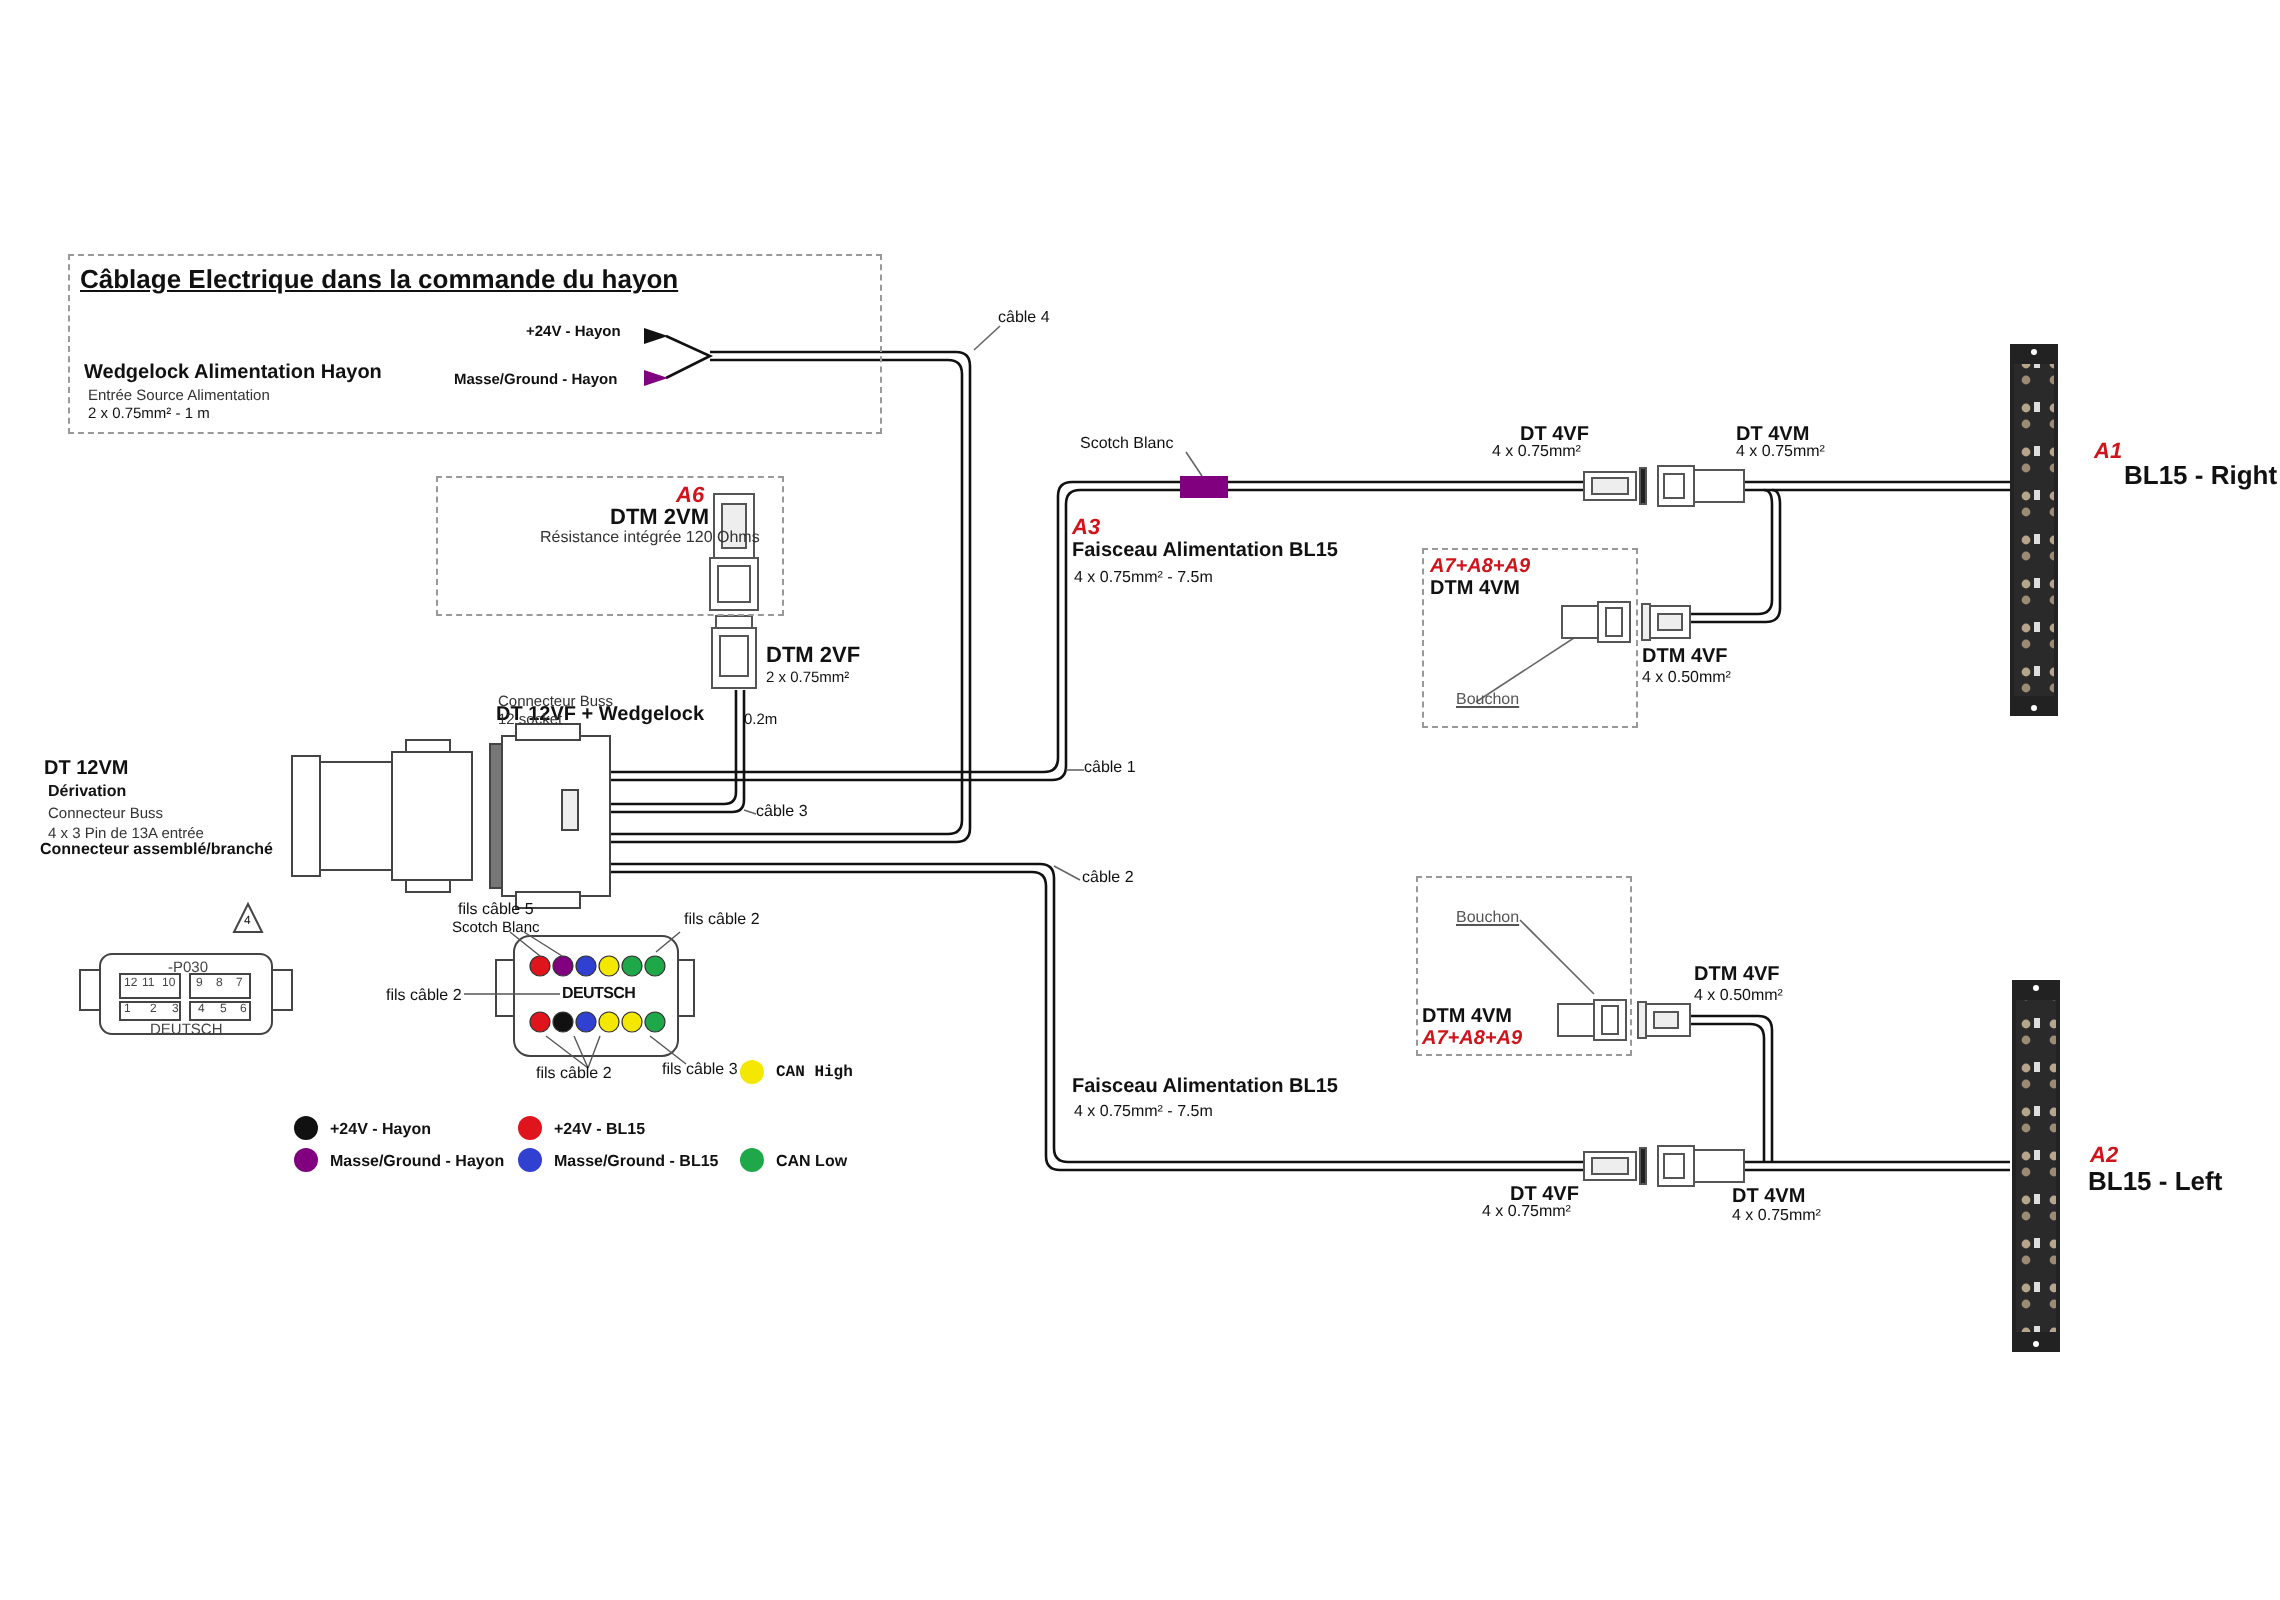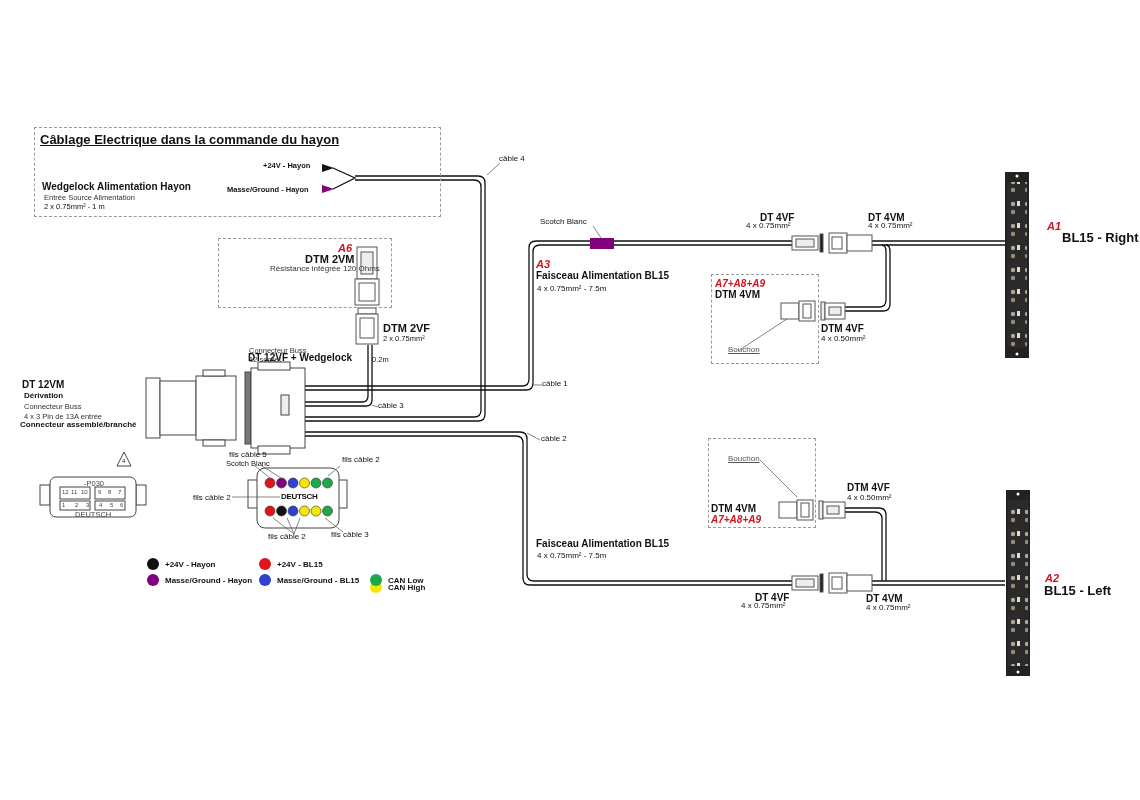--- a/index.html
+++ b/index.html
@@ -284,21 +284,21 @@
       <span>Masse/Ground - Hayon</span>
     </div>
     <div class="legend-item" style="left: 259px; top: 558px;">
       <span class="legend-dot" style="background: rgb(224, 20, 28);"></span>
       <span>+24V -  BL15</span>
     </div>
     <div class="legend-item" style="left: 259px; top: 574px;">
       <span class="legend-dot" style="background: rgb(48, 64, 208);"></span>
       <span>Masse/Ground - BL15</span>
     </div>
-    <div class="legend-item" style="left: 370px; top: 581px;">
+    <div class="legend-item" style="left: 370px; top: 530px; font-family: Liberation Mono, monospace;">
       <span class="legend-dot" style="background: rgb(245, 232, 0);"></span>
       <span>CAN High</span>
     </div>
     <div class="legend-item" style="left: 370px; top: 574px;">
       <span class="legend-dot" style="background: rgb(30, 168, 74);"></span>
       <span>CAN Low</span>
     </div>
   </div>
 
 <div class="t s8" style="left:540px;top:218px;">Scotch Blanc</div>

